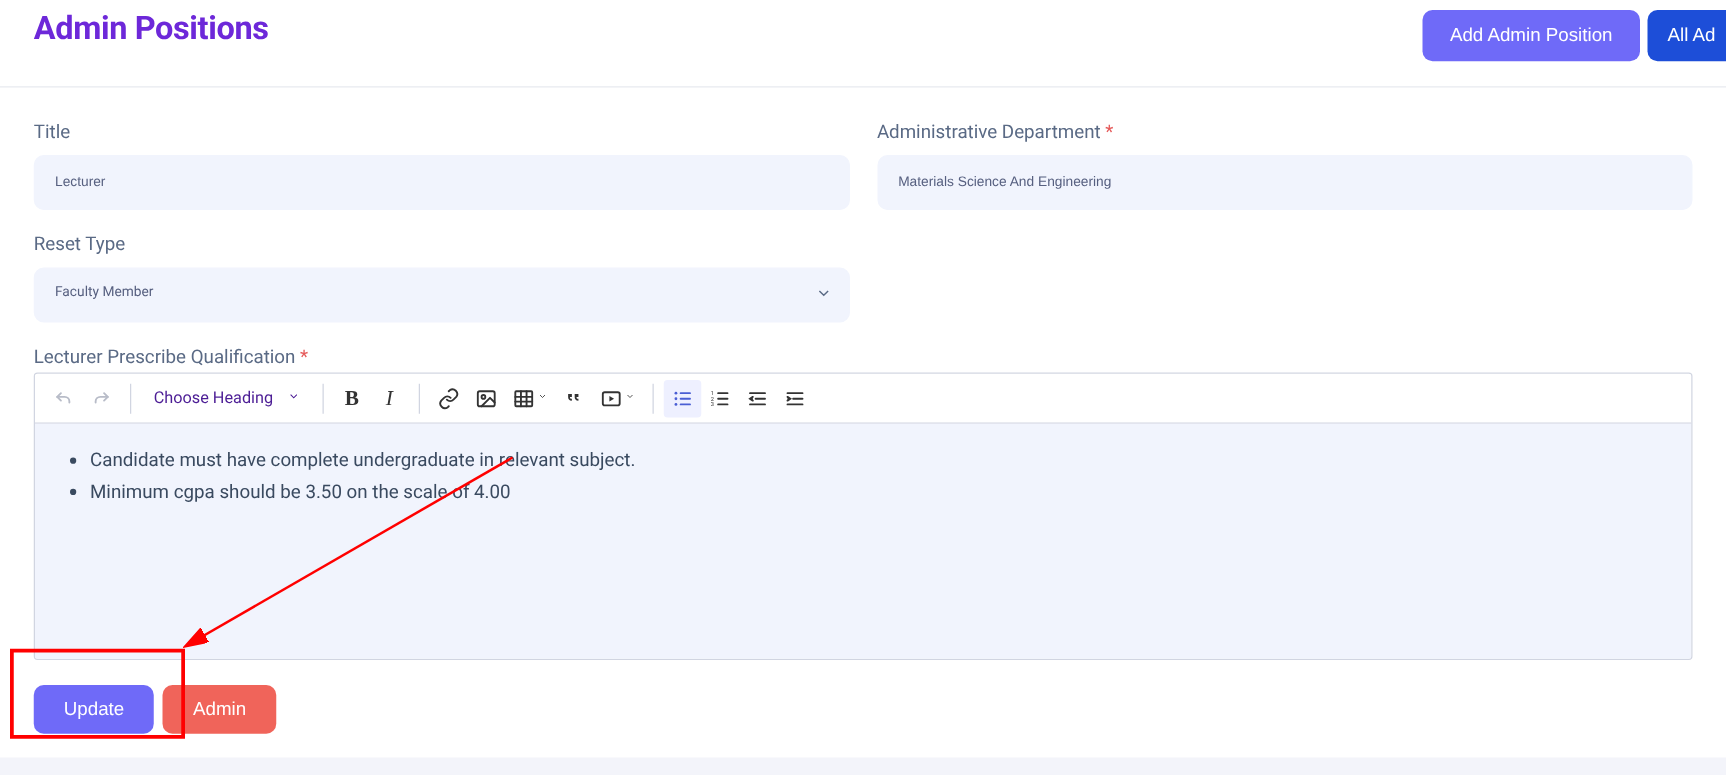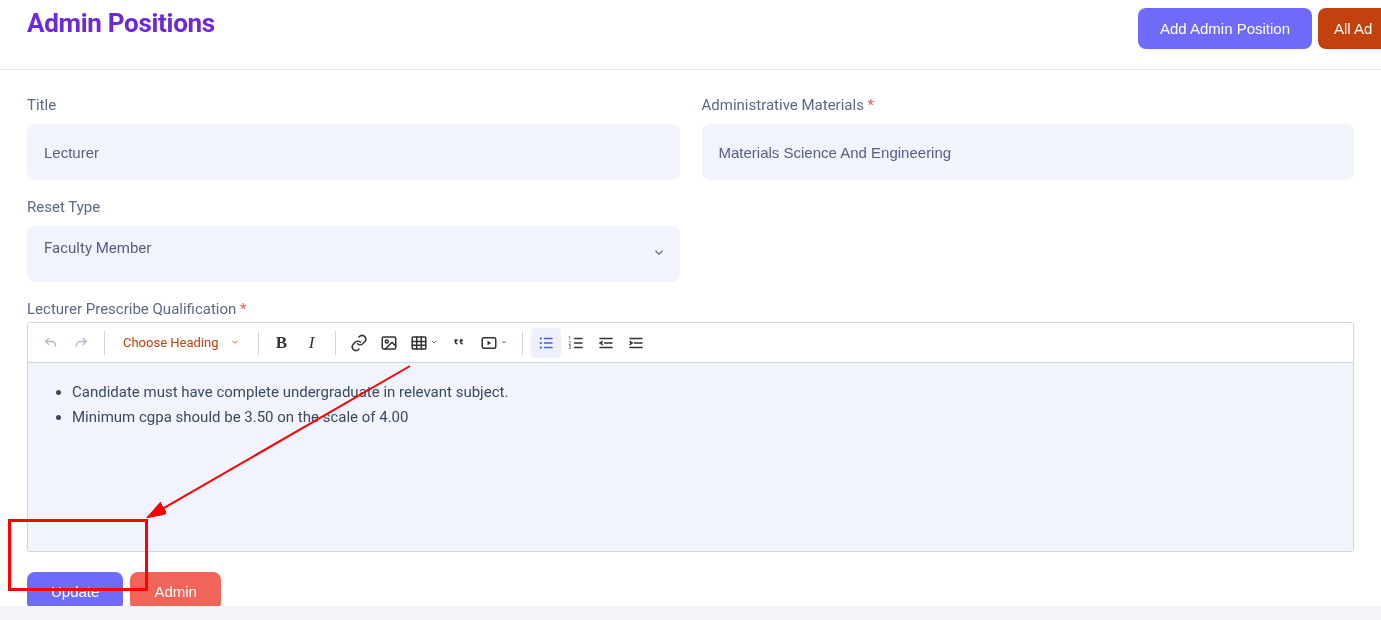--- a/index.html
+++ b/index.html
@@ -30,43 +30,43 @@
   border: none;
   border-radius: 8px;
   padding: 12px 22px;
   font-size: 15px;
   font-weight: 400;
   cursor: pointer;
   white-space: nowrap;
   color: #fff;
 }
 .btn-primary { background: #6f6af8; }
-.btn-warning { background: #c2410c; }
+.btn-warning { background: #1d4ed8; }
 .btn-danger  { background: #f0645a; }
 .btn-sm { padding: 11px 24px; font-size: 15px; }
 .form-wrap { padding: 26px 27px 24px 27px; }
 .row { display: flex; gap: 22px; }
 .col { flex: 1; min-width: 0; }
 .group { margin-bottom: 18px; }
 .label {
   display: block;
   color: #5a6a85;
   font-size: 15px;
   margin-bottom: 10px;
 }
 .req { color: #e55a5a; }
 .input, .select {
   width: 100%;
   background: #f1f4fd;
   border: 1px solid #f1f4fd;
   border-radius: 8px;
   padding: 12px 16px;
-  font-size: 15px;
+  font-size: 11px;
   color: #576080;
-  height: 56px;
+  height: 44px;
 }
 .select-wrap { position: relative; }
 .select { appearance: none; -webkit-appearance: none; padding-right: 48px; cursor: pointer; }
 .select-caret {
   position: absolute;
   right: 14px;
   top: 50%;
   transform: translateY(-50%);
   pointer-events: none;
   color: #5a6a85;
@@ -102,21 +102,21 @@
 .tb-btn.active { background: #eef0ff; color: #4a5ed4; }
 .tb-heading {
   display: flex;
   align-items: center;
   gap: 10px;
   padding: 0 10px;
   height: 30px;
   cursor: pointer;
   border-radius: 3px;
   font-size: 13px;
-  color: #c2410c;
+  color: #4c1d95;
 }
 .tb-caret { font-size: 10px; margin-left: 1px; }
 .tb-combo { display: flex; align-items: center; }
 .editor-body {
   background: #f1f4fd;
   min-height: 188px;
   padding: 16px 18px 16px 18px;
   color: #3a4a60;
   font-size: 15px;
 }
@@ -162,21 +162,21 @@
 
   <div class="row">
     <div class="col">
       <div class="group">
         <label class="label">Title</label>
         <input class="input" type="text" value="Lecturer" style="">
       </div>
     </div>
     <div class="col">
       <div class="group">
-        <label class="label"><span>Administrative Materials</span> <span class="req">*</span></label>
+        <label class="label"><span>Administrative Department</span> <span class="req">*</span></label>
         <input class="input" type="text" value="Materials Science And Engineering" style="">
       </div>
     </div>
   </div>
 
   <div class="row">
     <div class="col">
       <div class="group">
         <label class="label">Reset Type</label>
         <div class="select-wrap">

